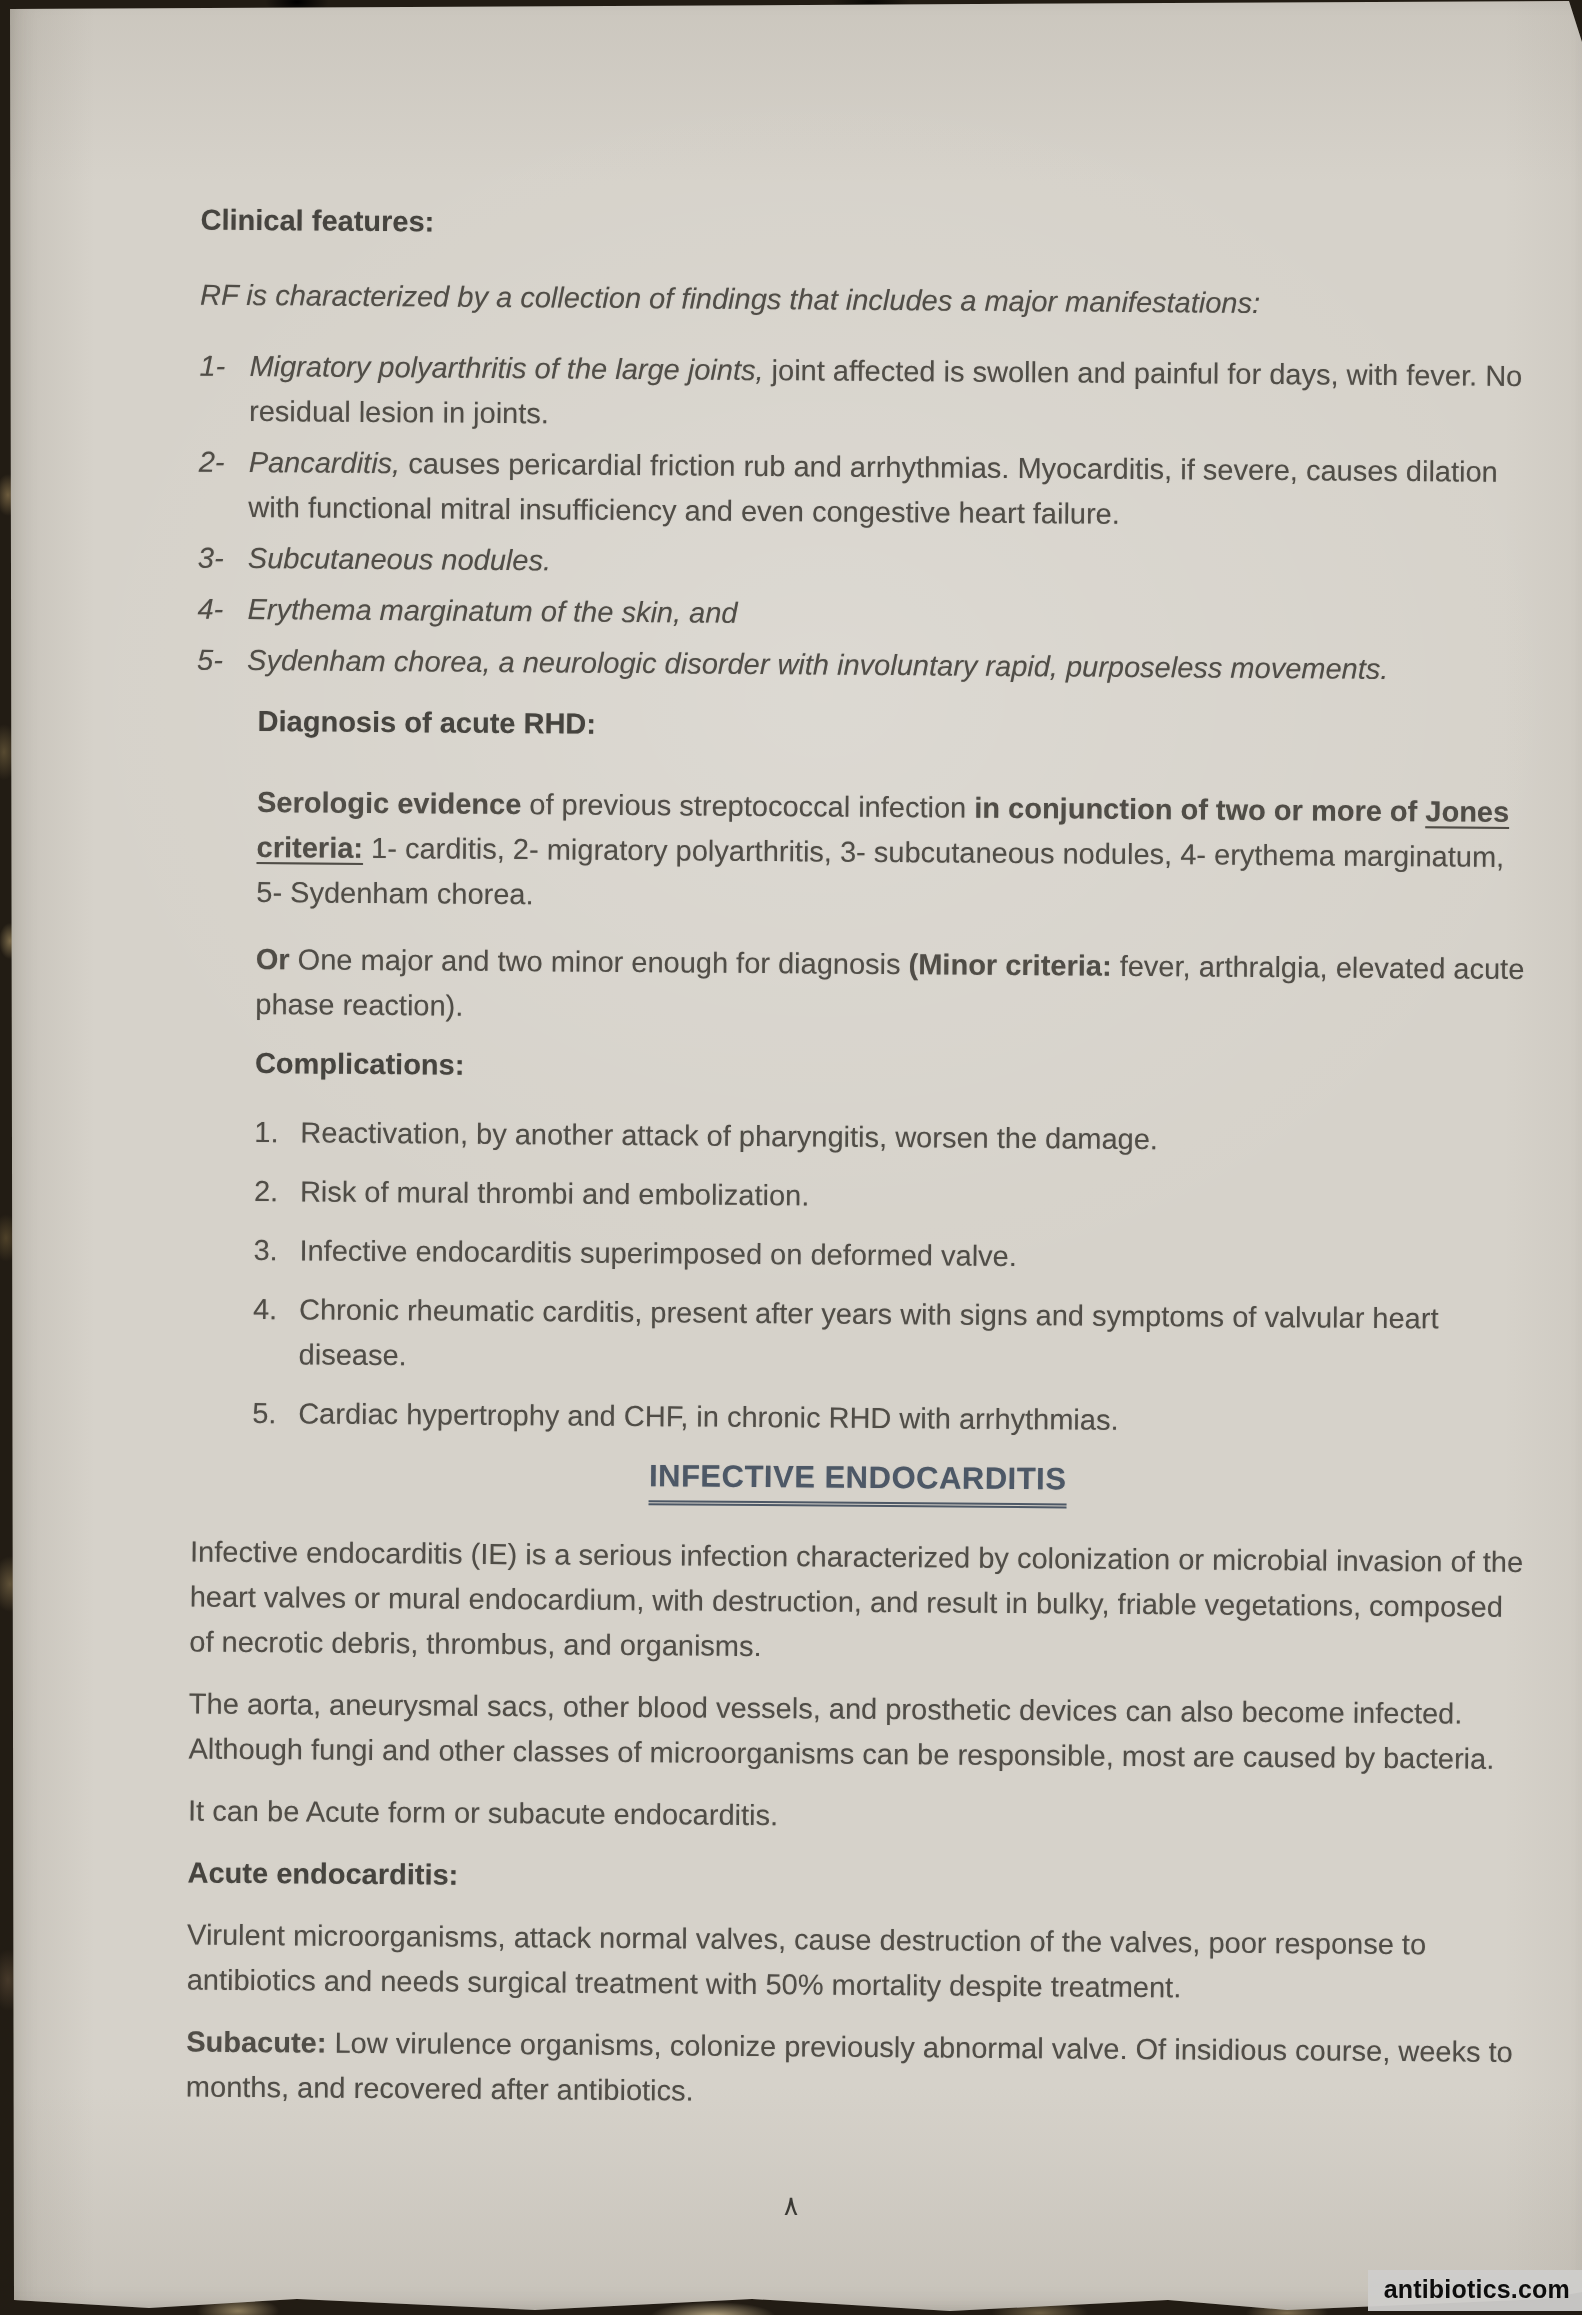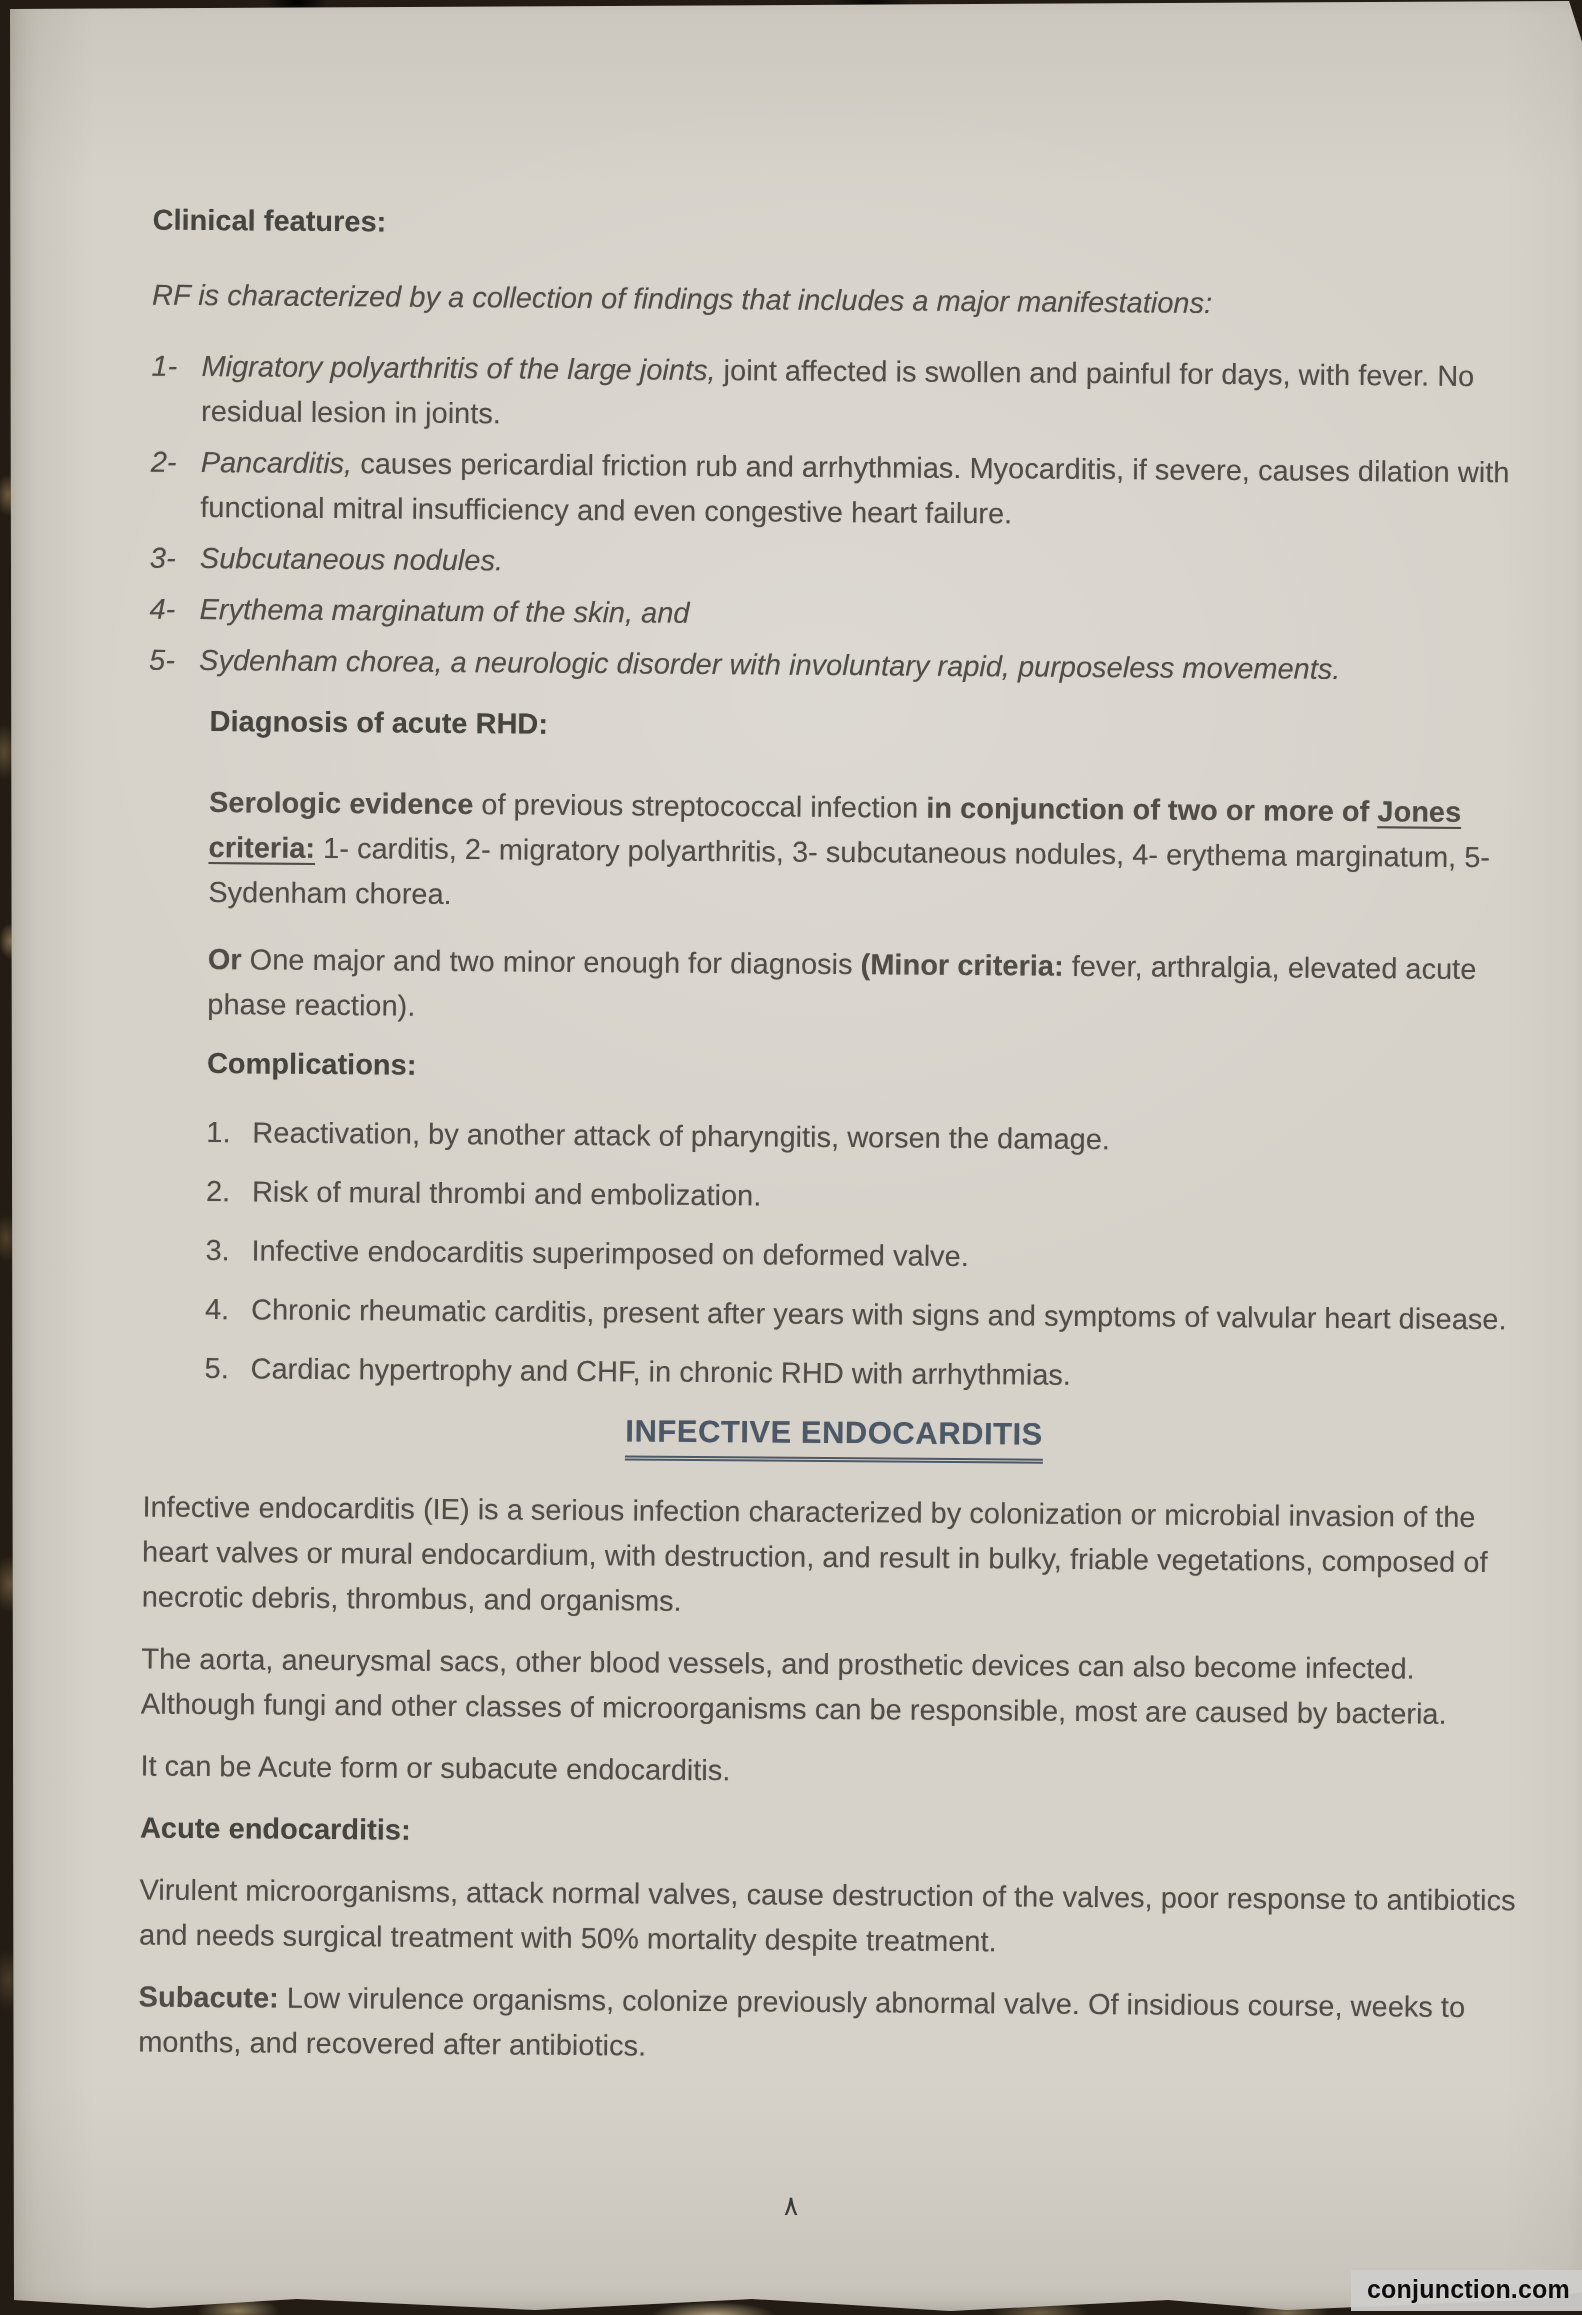--- a/index.html
+++ b/index.html
@@ -28,20 +28,21 @@
       752px 2299px,535px 2310px,297px 2299px,149px 2308px,14px 2300px);
     background:
       radial-gradient(1089px 891px at 52% 30%,rgba(255,255,255,0.16),rgba(255,255,255,0) 70%),
       linear-gradient(to right,rgba(70,60,45,0.12),rgba(70,60,45,0) 6%),
       linear-gradient(to left,rgba(70,60,45,0.05),rgba(70,60,45,0) 5%),
       linear-gradient(to bottom,rgba(90,80,65,0.09),rgba(90,80,65,0) 8%),
       linear-gradient(to top,rgba(90,80,65,0.12),rgba(90,80,65,0) 10%),
       #d6d2ca;
     box-shadow:inset 22px 0 30px -18px rgba(40,32,20,0.35),
                inset 0 -18px 26px -16px rgba(40,32,20,0.28);
+    padding-left:48px;
   }
   .tilt{transform:rotate(0.45deg);transform-origin:198px 297px;}
   .content{
     padding:198px 48px 0 152px;
     color:#504d47;font-size:29px;line-height:45px;
     text-shadow:0 0 1px rgba(80,77,70,0.35);
   }
   .b{font-weight:bold;}
   .it{font-style:italic;}
   .bu{font-weight:bold;text-decoration:underline;text-decoration-thickness:2px;text-underline-offset:5px;}
@@ -149,15 +150,15 @@
         <div class="para">Virulent microorganisms, attack normal valves, cause destruction of the valves, poor response to antibiotics and needs surgical treatment with 50% mortality despite treatment.</div>
 
         <div class="para">
           <span class="b">Subacute:</span><span> Low virulence organisms, colonize previously abnormal valve. Of insidious course, weeks to months, and recovered after antibiotics.</span>
         </div>
 
       </div>
     </div>
     <div class="page-num">٨</div>
   </div>
-  <div class="watermark">conjunction.com</div>
+  <div class="watermark">antibiotics.com</div>
 </div>
 
 
 </body></html>

